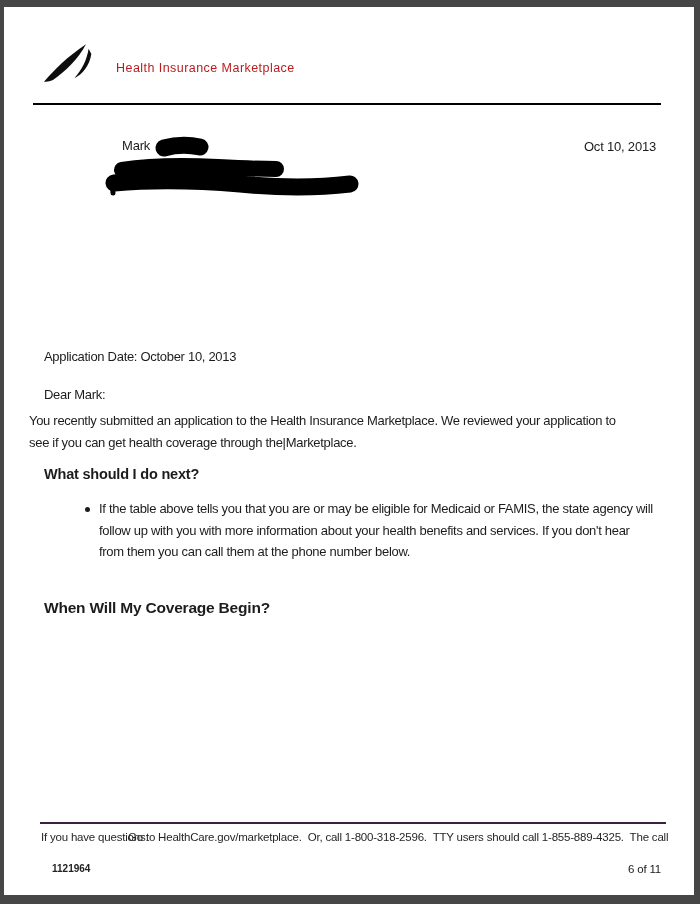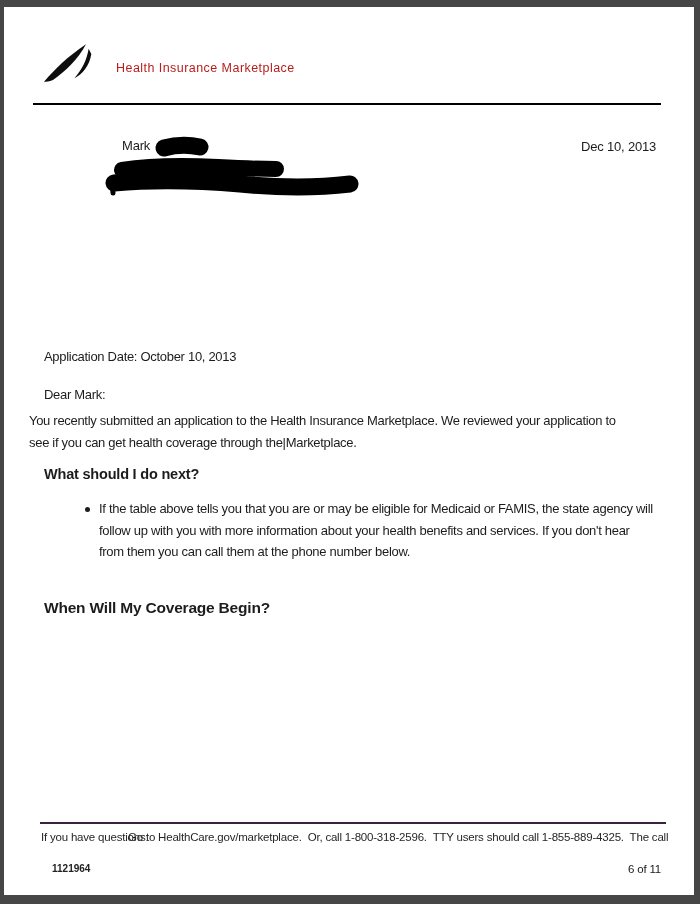--- a/index.html
+++ b/index.html
@@ -80,21 +80,21 @@
           <path d="M50,7 C48,19 43,30 34,40 C43,36 51,26 53,13 Z" fill="#0d0d0d"></path>
         </svg>
       </span>
       <span class="logo-text">Health Insurance Marketplace</span>
     </div>
 
 
     <div class="abs rule-top"></div>
 
     <div class="abs recipient-name">Mark</div>
-    <div class="abs letter-date">Dec 10, 2013</div>
+    <div class="abs letter-date">Oct 10, 2013</div>
 
     <div class="abs redactions">
       <svg width="360" height="78" viewBox="0 0 360 78" xmlns="http://www.w3.org/2000/svg">
 
         <text x="192" y="60" font-size="9" font-family="Liberation Sans, sans-serif" fill="#1a1a1a">50-2</text>
 
         <path d="M64,15 Q82,10 100,14" stroke="#000" stroke-width="17" stroke-linecap="round" fill="none"></path>
 
         <path d="M22,37 Q60,31 118,34 Q155,36 176,36" stroke="#000" stroke-width="16" stroke-linecap="round" fill="none"></path>
 

